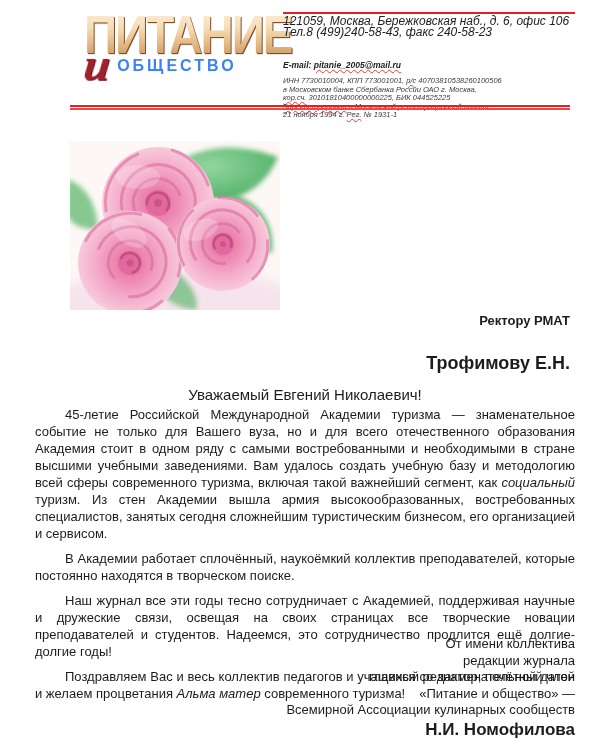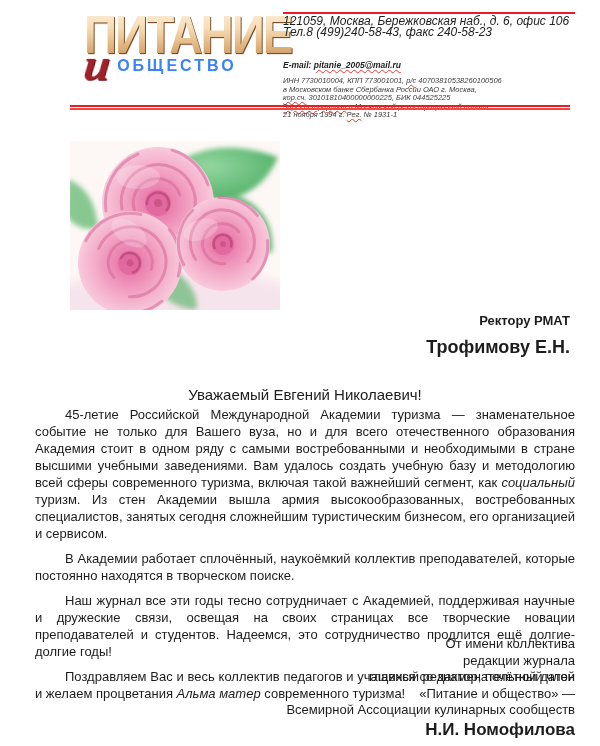--- a/index.html
+++ b/index.html
@@ -41,21 +41,21 @@
   .it{font-style:italic;}
   .thick-line{
     position:absolute;left:70px;top:105px;width:500px;height:5px;box-sizing:border-box;
     border-top:2px solid #ec1c24;border-bottom:2px solid #f4483a;
   }
   
   .roses{position:absolute;left:70px;top:141px;width:210px;height:169px;}
   
   .recipient{position:absolute;right:30px;top:313px;text-align:right;}
   .recipient-role{font-size:13px;font-weight:bold;line-height:16px;}
-  .recipient-name{font-size:18px;font-weight:bold;margin-top:8px;line-height:20px;}
+  .recipient-name{font-size:18px;font-weight:bold;margin-top:24px;line-height:20px;}
   .salutation{position:absolute;left:35px;width:540px;top:386px;text-align:center;font-size:15px;font-weight:normal;}
   .body{position:absolute;left:35px;top:406px;width:540px;font-size:13px;line-height:17px;text-align:justify;}
   .body p{margin:0 0 8px 0;text-indent:30px;}
   .signature{position:absolute;right:25px;top:636px;text-align:right;font-size:13px;line-height:16.5px;}
   .signature-name{font-size:17px;font-weight:bold;margin-top:3px;}
 </style>
 </head>
 <body>
 
 <div class="page">

